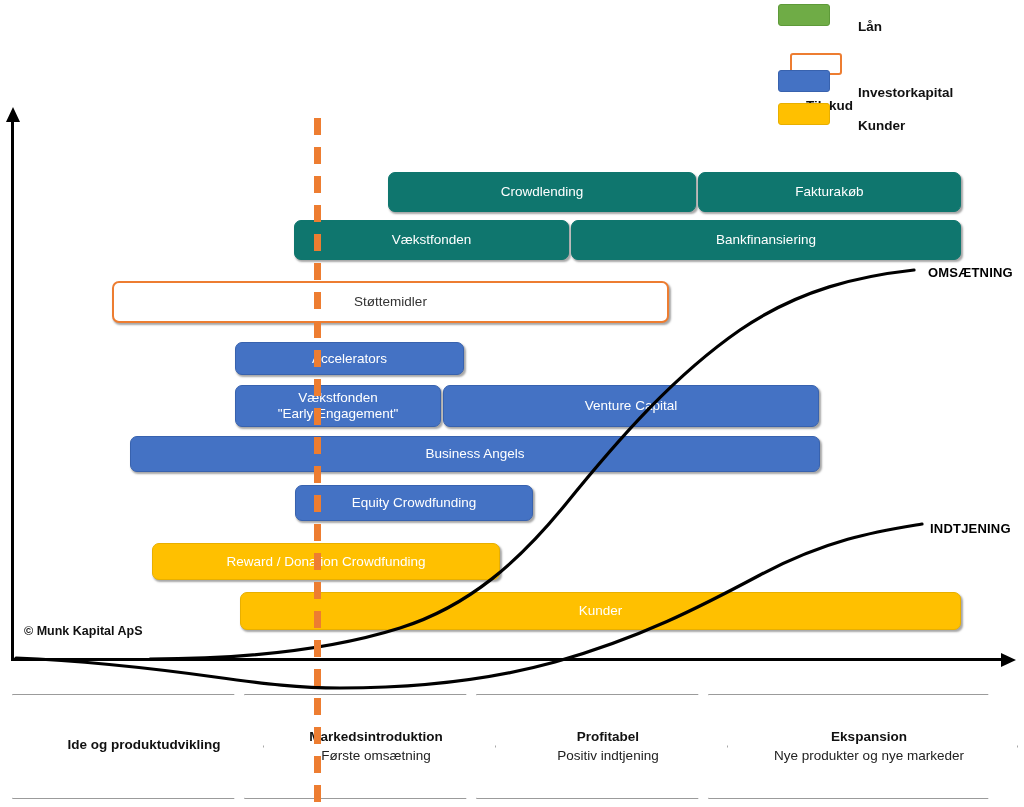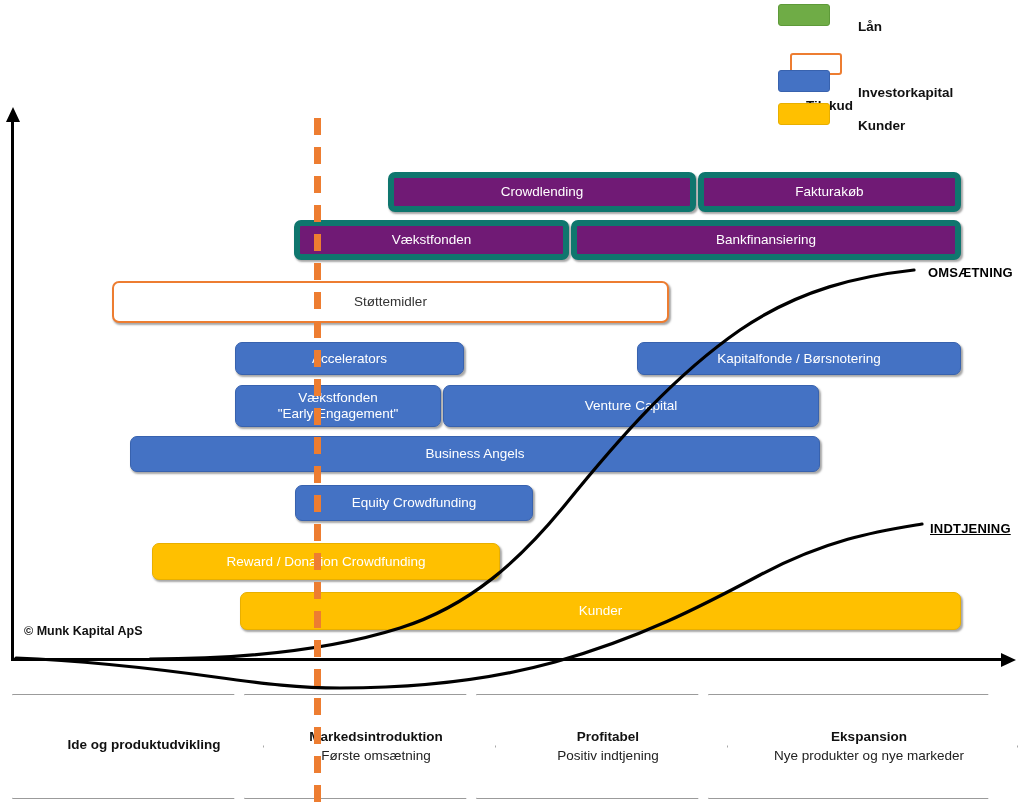--- a/index.html
+++ b/index.html
@@ -10,21 +10,21 @@
   .legend{position:absolute;left:778px;top:0px;width:246px;height:130px;}
   .legend-row{position:absolute;left:0;height:26px;display:flex;align-items:center;}
   .legend-swatch{width:52px;height:22px;border-radius:3px;box-sizing:border-box;flex:0 0 auto;}
   .legend-label{margin-left:28px;font-size:13.5px;font-weight:bold;color:#111;white-space:nowrap;margin-top:23px;}
 
   
   .bar{position:absolute;box-sizing:border-box;border-radius:7px;
        display:flex;align-items:center;justify-content:center;
        font-size:13.5px;color:#fff;text-align:center;line-height:1.15;
        box-shadow:1.5px 2px 2px rgba(0,0,0,.35);}
-  .bar.green{background:#701a75;border:6px solid #0f766e;}
+  .bar.green{background:#0f766e;border:1px solid #0f766e;}
   .bar.blue{background:#4472C4;border:1px solid #3862AE;}
   .bar.amber{background:#FFC000;border:1px solid #E8AF00;}
   .bar.white{background:#fff;border:2.5px solid #ED7D31;color:#333;align-items:center;}
   .bar .lbl{position:relative;z-index:3;padding:0 6px;}
 
   
   .axis{position:absolute;background:#000;}
   .axis-arrow{position:absolute;width:0;height:0;}
 
   
@@ -78,21 +78,21 @@
   <div class="axis-arrow" style="left:5.5px;top:107px;border-left:7px solid transparent;border-right:7px solid transparent;border-bottom:15px solid #000;"></div>
   <div class="axis" style="left:11px;top:658px;width:992px;height:2.5px;"></div>
   <div class="axis-arrow" style="left:1001px;top:652.5px;border-top:7px solid transparent;border-bottom:7px solid transparent;border-left:15px solid #000;"></div>
 
   <svg class="curves" viewBox="0 0 1024 807">
     <path fill="none" stroke="#000" stroke-width="3.2" stroke-linecap="round" d="M 150 659 C 240 659 330 650 400 628 C 470 606 520 560 565 505 C 620 437 675 375 740 330 C 800 289 860 276 914 270"></path>
     <path fill="none" stroke="#000" stroke-width="3.2" stroke-linecap="round" d="M 16 658 C 90 661 150 668 215 677 C 265 684 300 688 340 688 C 420 688 490 680 555 662 C 640 638 700 607 760 575 C 830 538 880 531 922 524"></path>
     <text x="0" y="0" visibility="hidden"></text>
   </svg>
   <div class="curve-label" style="left:928px;top:265px;">OMSÆTNING</div>
-  <div class="curve-label" style="left:930px;top:521px;text-decoration:underline;">INDTJENING</div>
+  <div class="curve-label" style="left:930px;top:521px;">INDTJENING</div>
 
   <div class="bar green" style="left:388px;top:172px;width:308px;height:40px;">
     <span class="lbl">Crowdlending</span>
   </div>
   <div class="bar green" style="left:698px;top:172px;width:263px;height:40px;">
     <span class="lbl">Fakturakøb</span>
   </div>
 
   <div class="bar green" style="left:294px;top:220px;width:275px;height:40px;text-align:right;">
     <span class="lbl">Vækstfonden</span>
@@ -100,23 +100,20 @@
   <div class="bar green" style="left:571px;top:220px;width:390px;height:40px;">
     <span class="lbl">Bankfinansiering</span>
   </div>
 
   <div class="bar white" style="left:112px;top:281px;width:557px;height:42px;">
     <span class="lbl">Støttemidler</span>
   </div>
 
   <div class="bar blue" style="left:235px;top:342px;width:229px;height:33px;">
     <span class="lbl">Accelerators</span>
-  </div>
-  <div class="bar blue" style="left:637px;top:342px;width:324px;height:33px;">
-    <span class="lbl">Kapitalfonde / Børsnotering</span>
   </div>
 
   <div class="bar blue" style="left:235px;top:385px;width:206px;height:42px;">
     <span class="lbl" style="white-space:pre-line;">Vækstfonden
 "Early Engagement"</span>
   </div>
   <div class="bar blue" style="left:443px;top:385px;width:376px;height:42px;">
     <span class="lbl">Venture Capital</span>
   </div>
 

